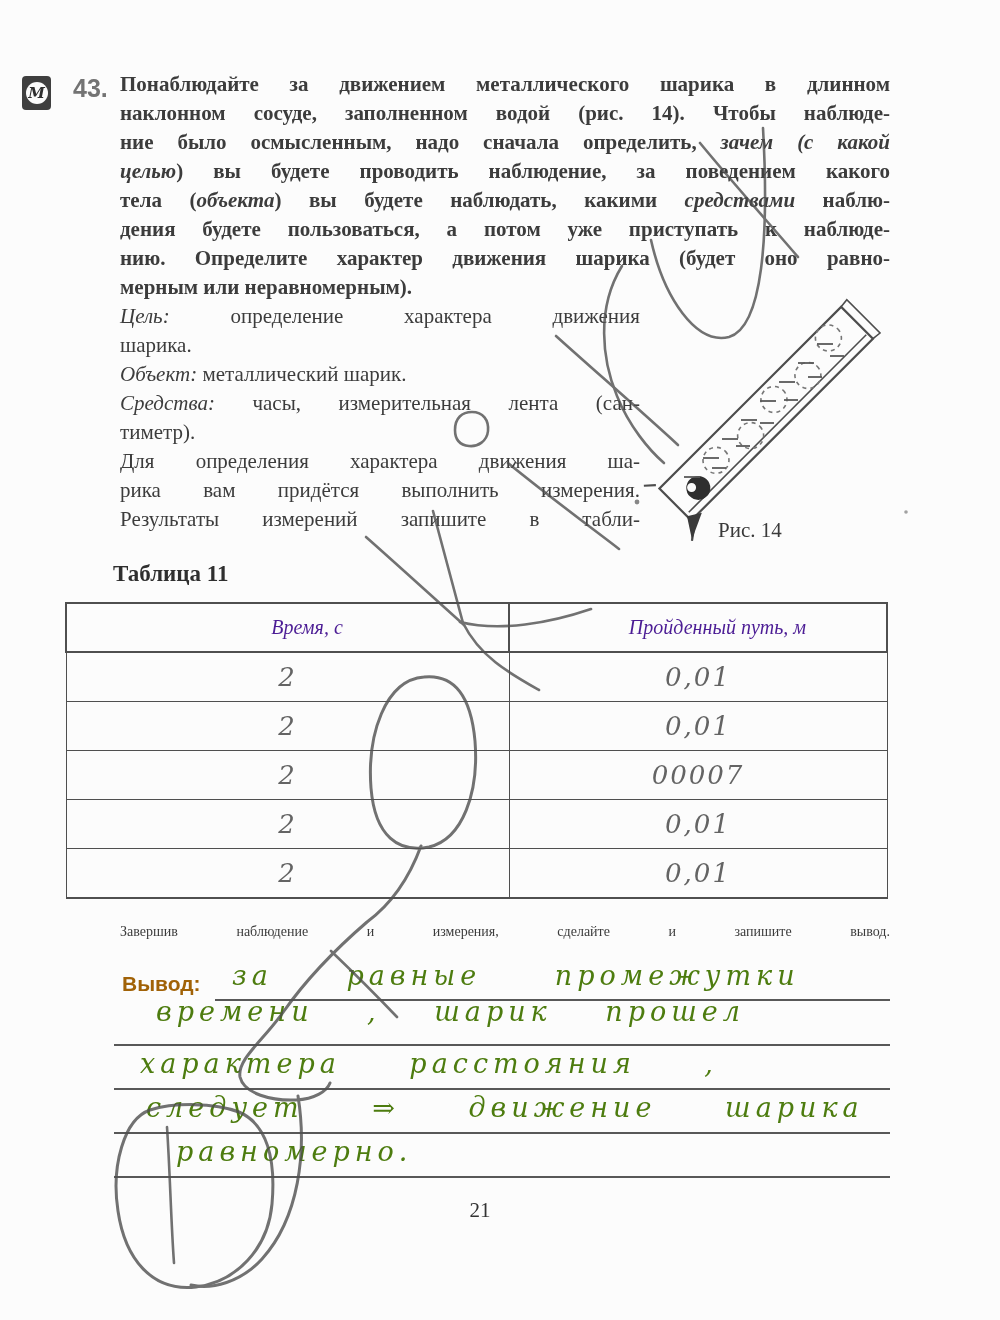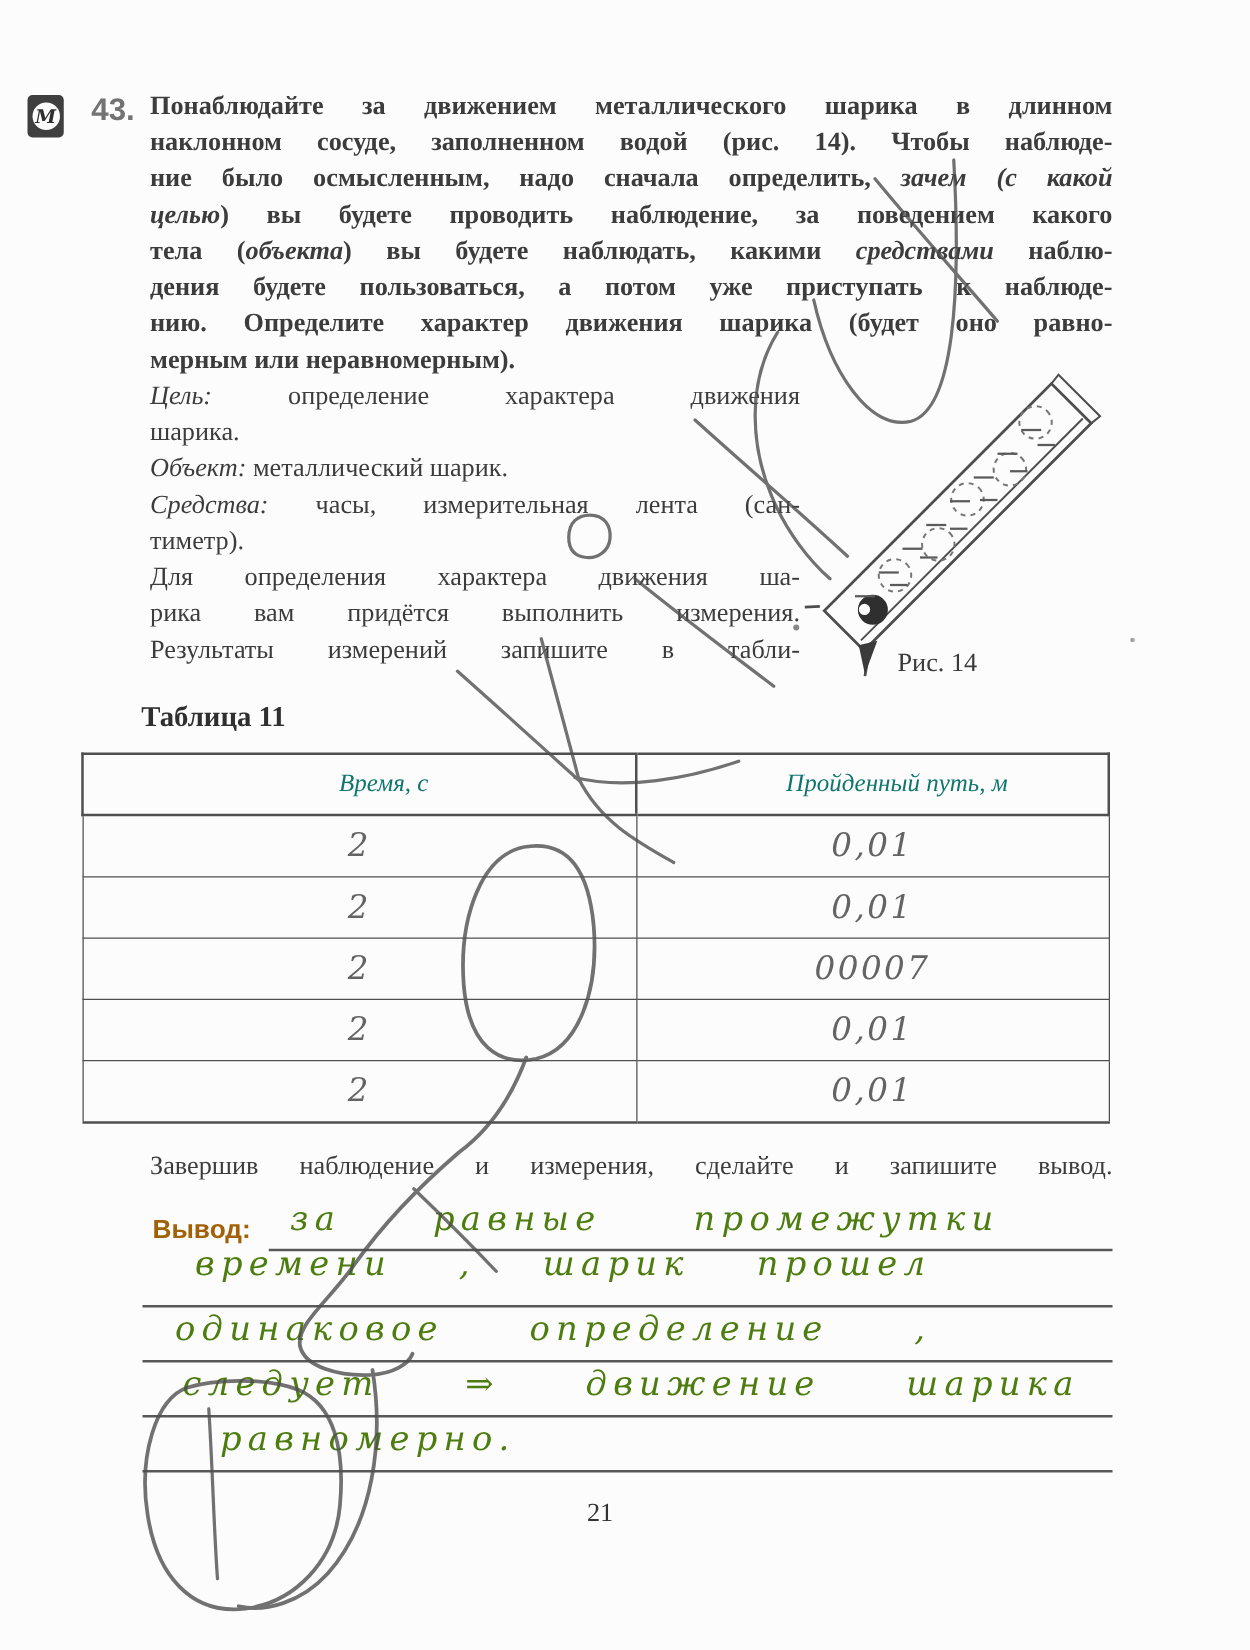--- a/index.html
+++ b/index.html
@@ -15,28 +15,28 @@
   .block{position:absolute;}
   .pline{height:29px;line-height:29px;font-size:21px;text-align:justify;text-align-last:justify;white-space:nowrap;}
   .pline.left{text-align-last:left;}
   .pline .it{font-style:italic;}
   #intro-block{left:120px;top:70px;width:770px;font-weight:bold;}
   #aside-block{left:120px;top:302px;width:520px;}
   
   .tbl-title{position:absolute;left:113px;top:561px;font:bold 23px "Liberation Serif",serif;color:#2f2f2f;}
   table.meas{position:absolute;left:65px;top:602px;width:823px;border-collapse:collapse;table-layout:fixed;}
   table.meas td{border:1.6px solid #4f4f4f;text-align:center;vertical-align:middle;}
-  table.meas tr.hdr td{height:45px;font:italic 20px "Liberation Serif",serif;color:#0f766e;border-width:2.2px 1.6px 2px 2.2px;padding-left:40px;}
+  table.meas tr.hdr td{height:45px;font:italic 20px "Liberation Serif",serif;color:#4c1d95;border-width:2.2px 1.6px 2px 2.2px;padding-left:40px;}
   table.meas tr.hdr td:last-child{border-right-width:2.2px;}
   table.meas tr.data td{height:46px;}
   table.meas tr.data:last-child td{border-bottom-width:2.2px;}
   table.meas td:first-child{width:400px;}
   .hand{font:italic 26px "DejaVu Serif",serif;color:#646464;letter-spacing:2px;}
   
-  .closing{position:absolute;left:120px;top:918px;width:770px;font-size:21px;line-height:28px;
+  .closing{position:absolute;left:120px;top:918px;width:770px;font-size:14px;line-height:28px;
            text-align:justify;text-align-last:justify;white-space:nowrap;}
   .vyvod{position:absolute;left:122px;top:972px;font:bold 21px "Liberation Sans",sans-serif;color:#a16207;text-align:center;}
   .rule{position:absolute;border-top:2px solid #585858;height:0;}
   .hw{position:absolute;font:italic 27px "DejaVu Serif",serif;color:#4d7c0f;letter-spacing:5px;white-space:nowrap;}
   .pagenum{position:absolute;left:430px;top:1198px;width:100px;text-align:center;font-size:21px;color:#333;}
   .figcap{position:absolute;left:718px;top:518px;width:130px;font-size:21px;color:#3a3a3a;}
   svg.layer{position:absolute;left:0;top:0;pointer-events:none;}
   #fig-svg{z-index:5;}
   #scribble-svg{z-index:40;}
   .content{position:relative;z-index:10;}
@@ -142,21 +142,21 @@
     </table>
 
     <div class="closing">Завершив наблюдение и измерения, сделайте и запишите вывод.</div>
     <div class="vyvod">Вывод:</div>
     <div id="conclusion-area">
         <div class="rule" style="top: 999px; left: 215px; width: 675px;"></div>
         <div class="hw" style="left: 232px; top: 960px; word-spacing: 60px;">за  равные  промежутки</div>
         <div class="rule" style="top: 1044px; left: 114px; width: 776px;"></div>
         <div class="hw" style="left: 146px; top: 996px; word-spacing: 40px; margin-left: 10px;">времени ,  шарик  прошел</div>
         <div class="rule" style="top: 1088px; left: 114px; width: 776px;"></div>
-        <div class="hw" style="left: 140px; top: 1048px; word-spacing: 55px;">одинаковое  определение ,</div>
+        <div class="hw" style="left: 140px; top: 1048px; word-spacing: 55px;">характера  расстояния ,</div>
         <div class="rule" style="top: 1132px; left: 114px; width: 776px;"></div>
         <div class="hw" style="left: 146px; top: 1092px; word-spacing: 55px;">следует  ⇒  движение  шарика</div>
         <div class="rule" style="top: 1176px; left: 114px; width: 776px;"></div>
         <div class="hw" style="left: 160px; top: 1136px; word-spacing: 6px; margin-left: 16px;">равномерно.</div>
       </div>
 
     <div class="pagenum">21</div>
   </div>
 
   <svg id="scribble-svg" class="layer" width="1000" height="1320">

